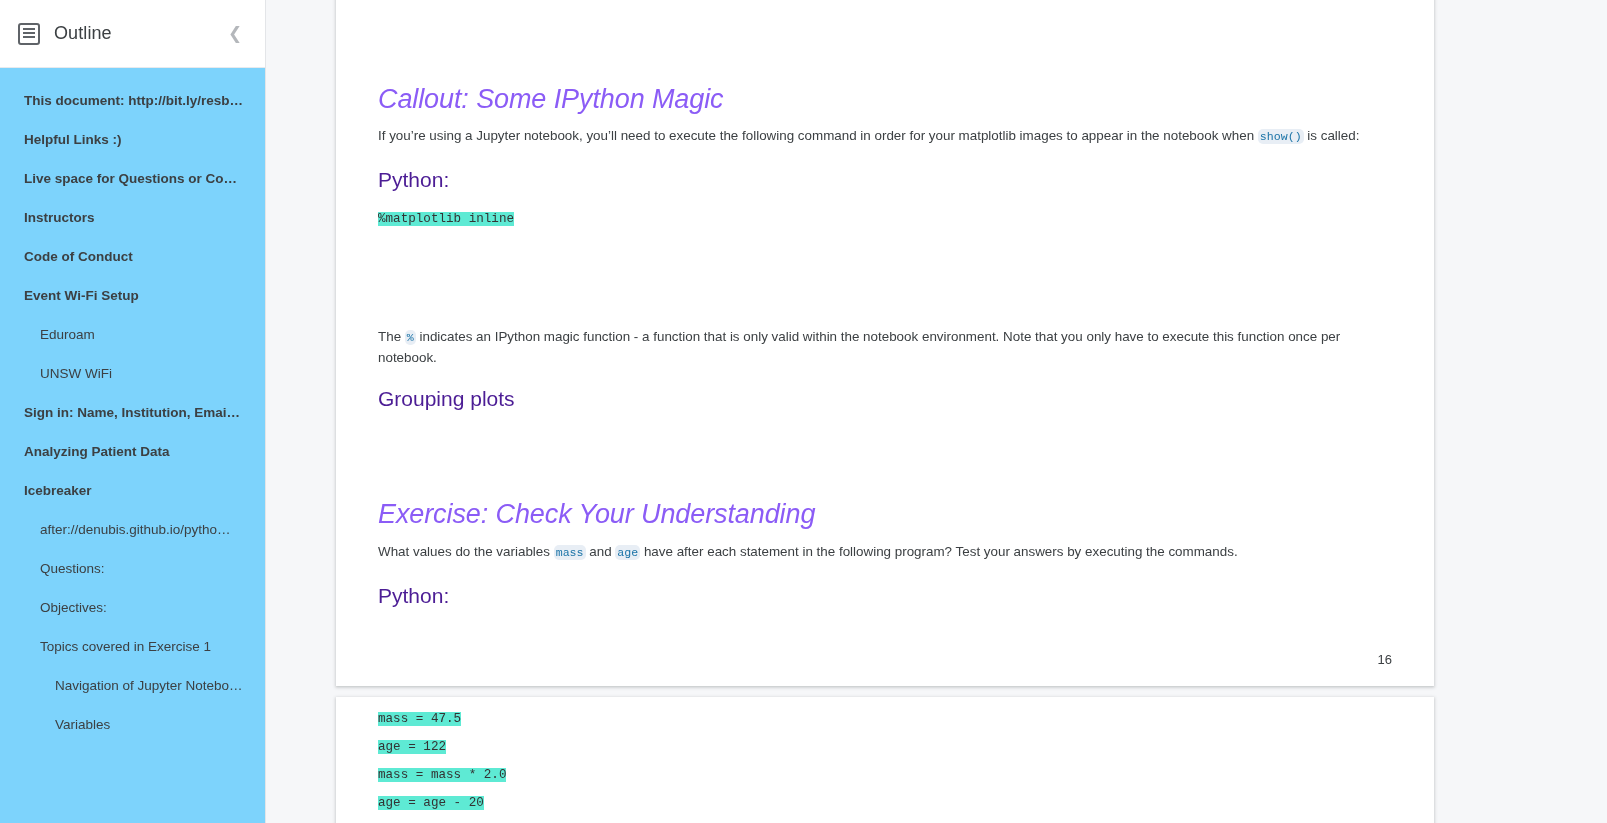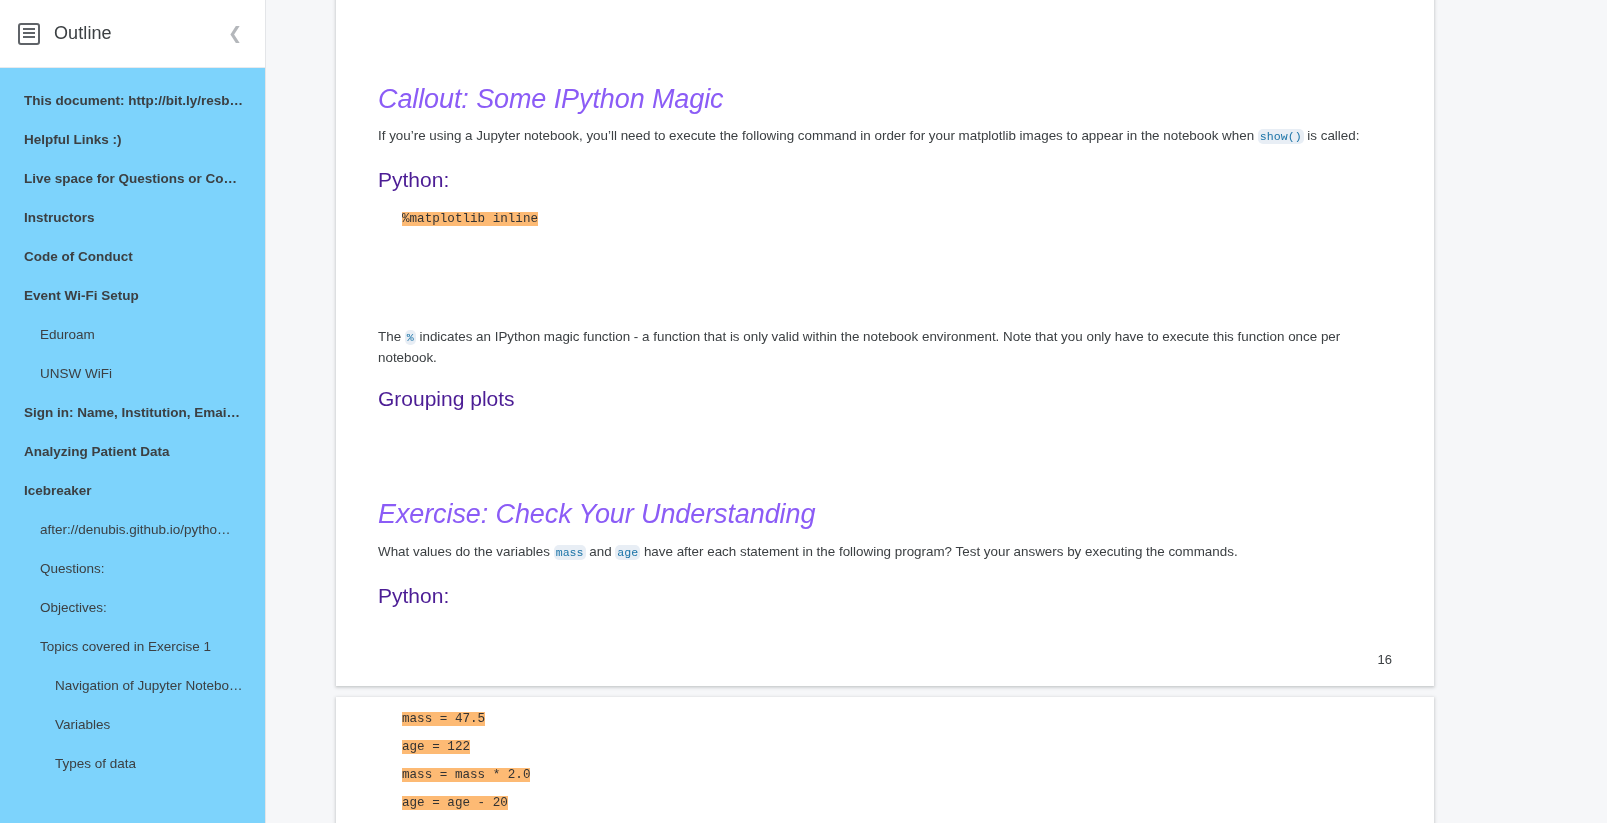--- a/index.html
+++ b/index.html
@@ -177,23 +177,22 @@
 
   pre.codeblock {
     font-family: "Liberation Mono", "DejaVu Sans Mono", monospace;
     font-size: 12.6px;
     color: #333;
     margin: 0;
     line-height: 28px;
     white-space: pre;
   }
   pre.codeblock span.ln {
-    background: #fdba74;
+    background: #5eead4;
     display: inline;
-    margin-left: 24px;
   }
 
   .page-num {
     position: absolute;
     right: 42px;
     font-size: 13px;
     color: #3c4043;
   }
 
   
@@ -239,21 +238,20 @@
         <div class="outline-item lvl2">UNSW WiFi</div>
         <div class="outline-item">Sign in: Name, Institution, Email, T…</div>
         <div class="outline-item">Analyzing Patient Data</div>
         <div class="outline-item">Icebreaker</div>
         <div class="outline-item lvl2">after://denubis.github.io/pytho…</div>
         <div class="outline-item lvl2">Questions:</div>
         <div class="outline-item lvl2">Objectives:</div>
         <div class="outline-item lvl2">Topics covered in Exercise 1</div>
         <div class="outline-item lvl3">Navigation of Jupyter Notebo…</div>
         <div class="outline-item lvl3">Variables</div>
-        <div class="outline-item lvl3">Types of data</div>
       </div>
   </div>
 
   <div id="doc-area">
 
     <div class="page" id="page-1">
       <div class="page-inner">
 
         <h1 id="p1-h1" class="h-italic">Callout: Some IPython Magic</h1>
 

